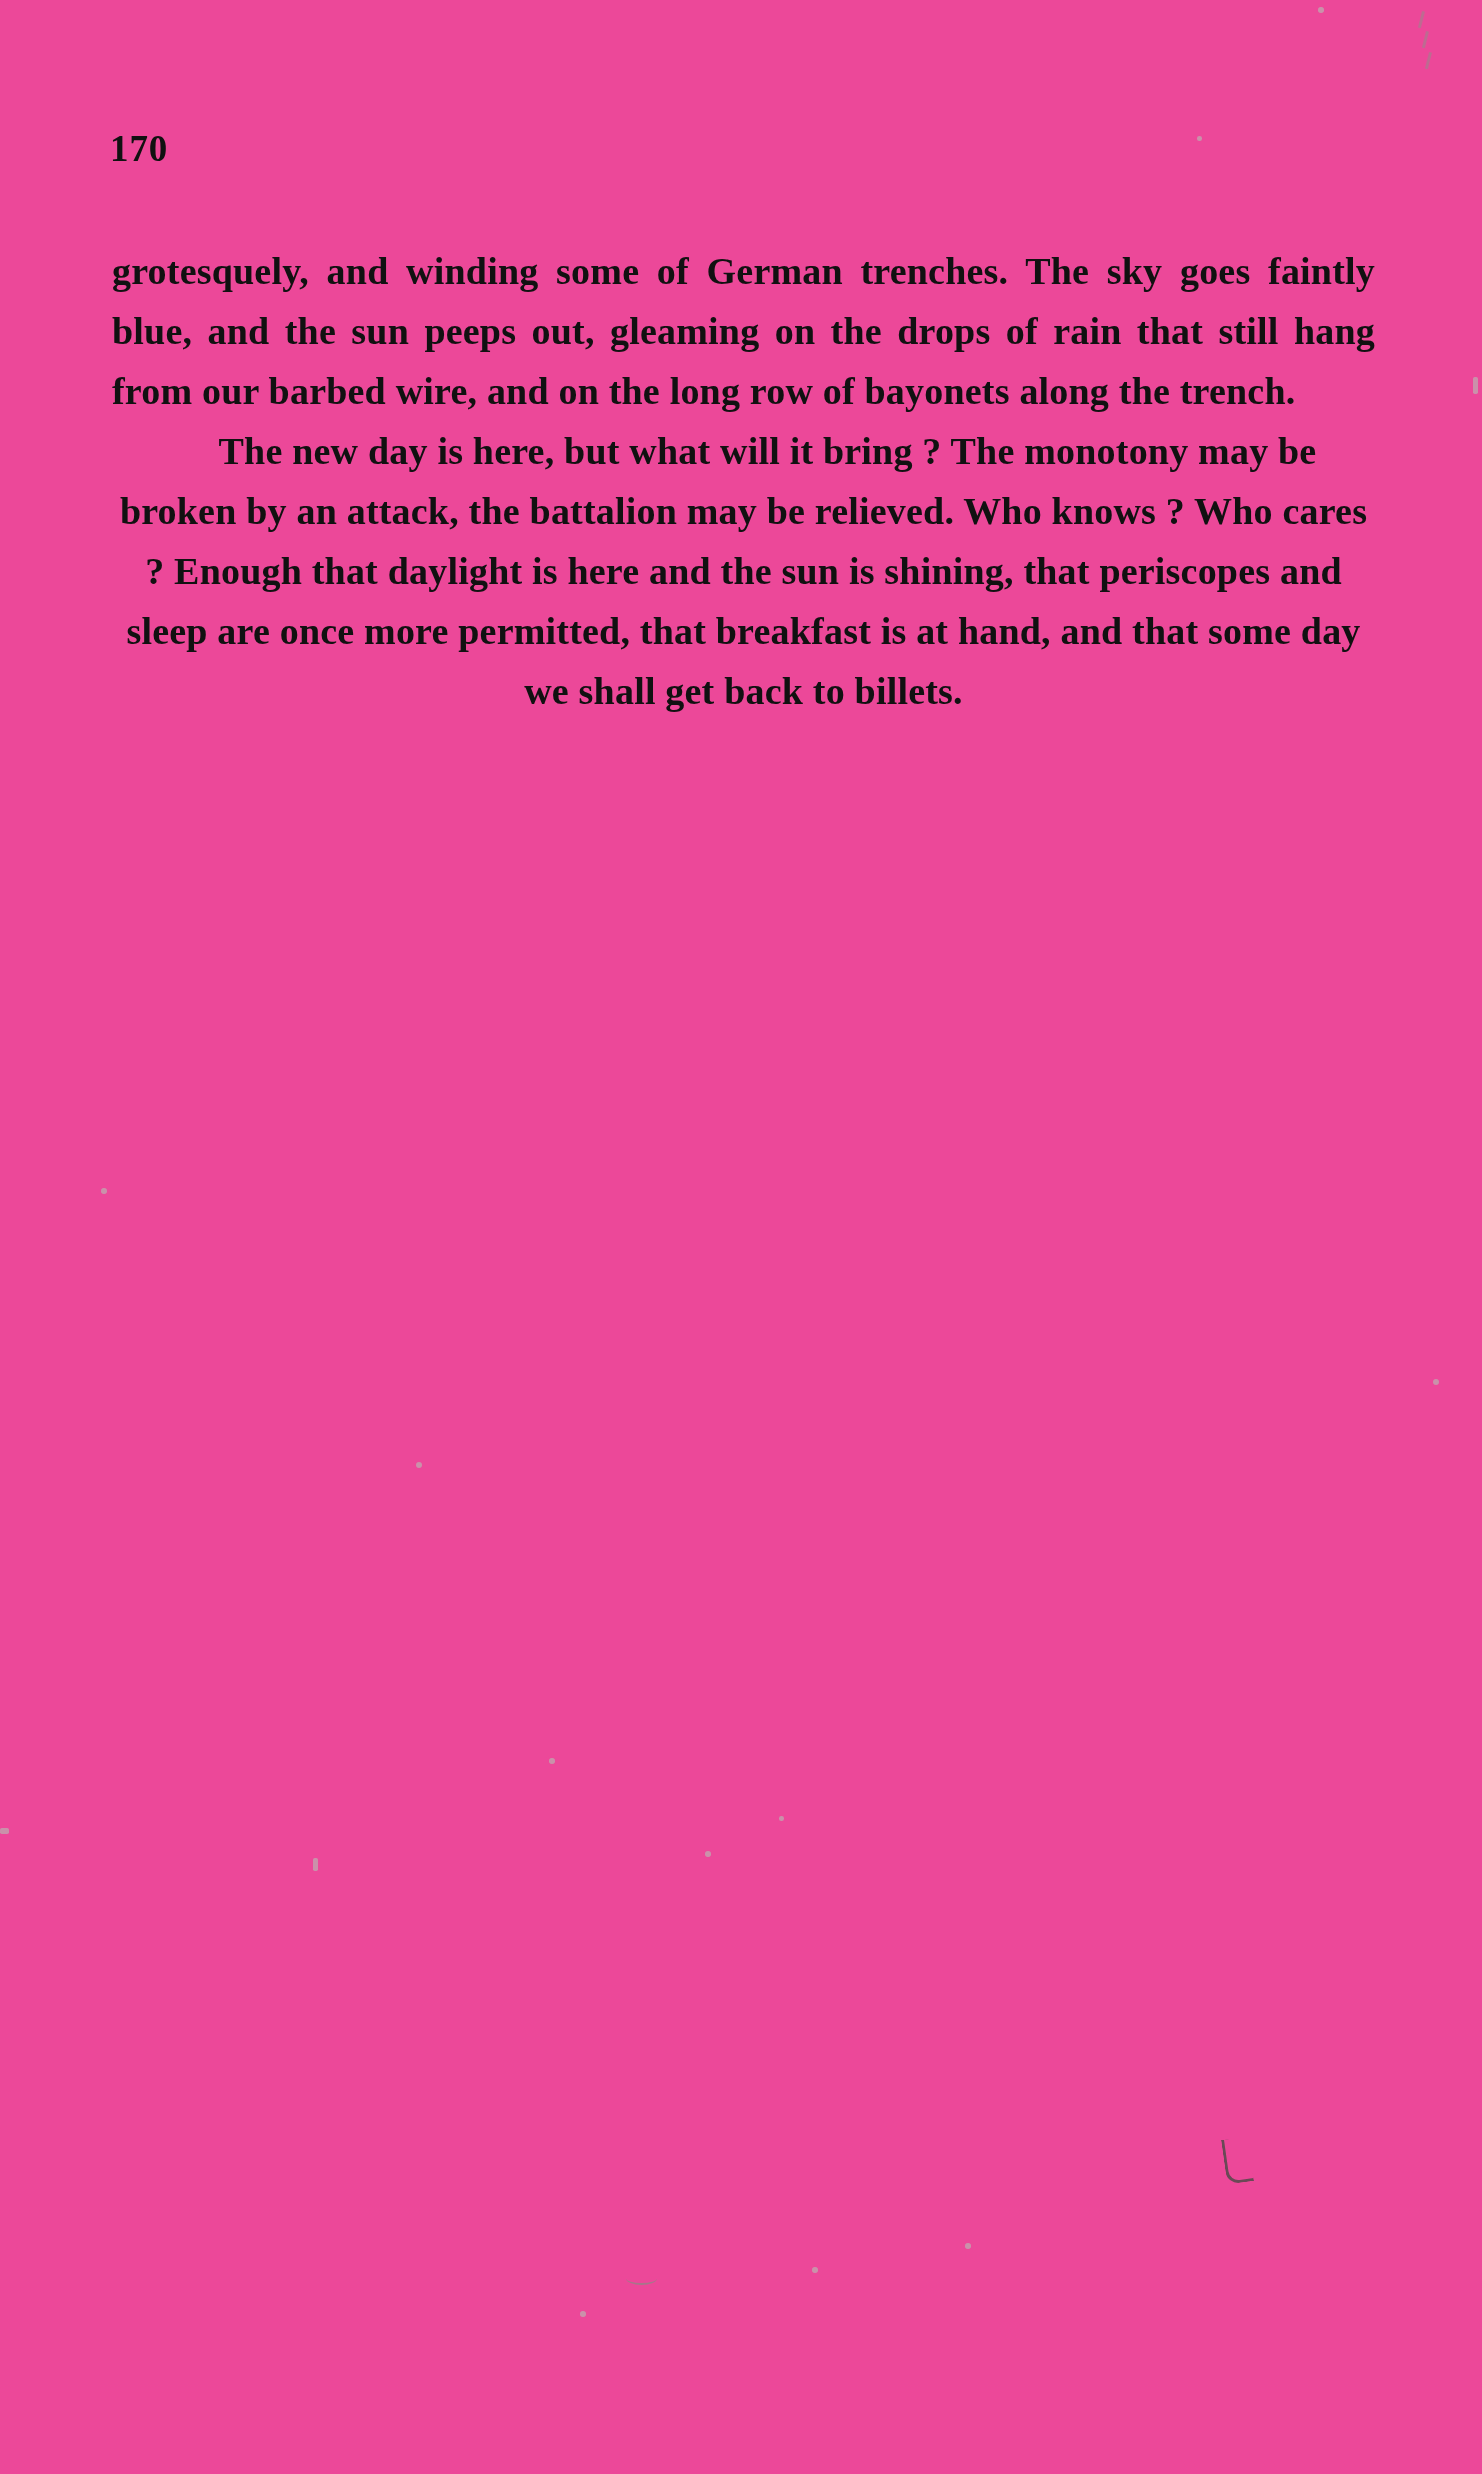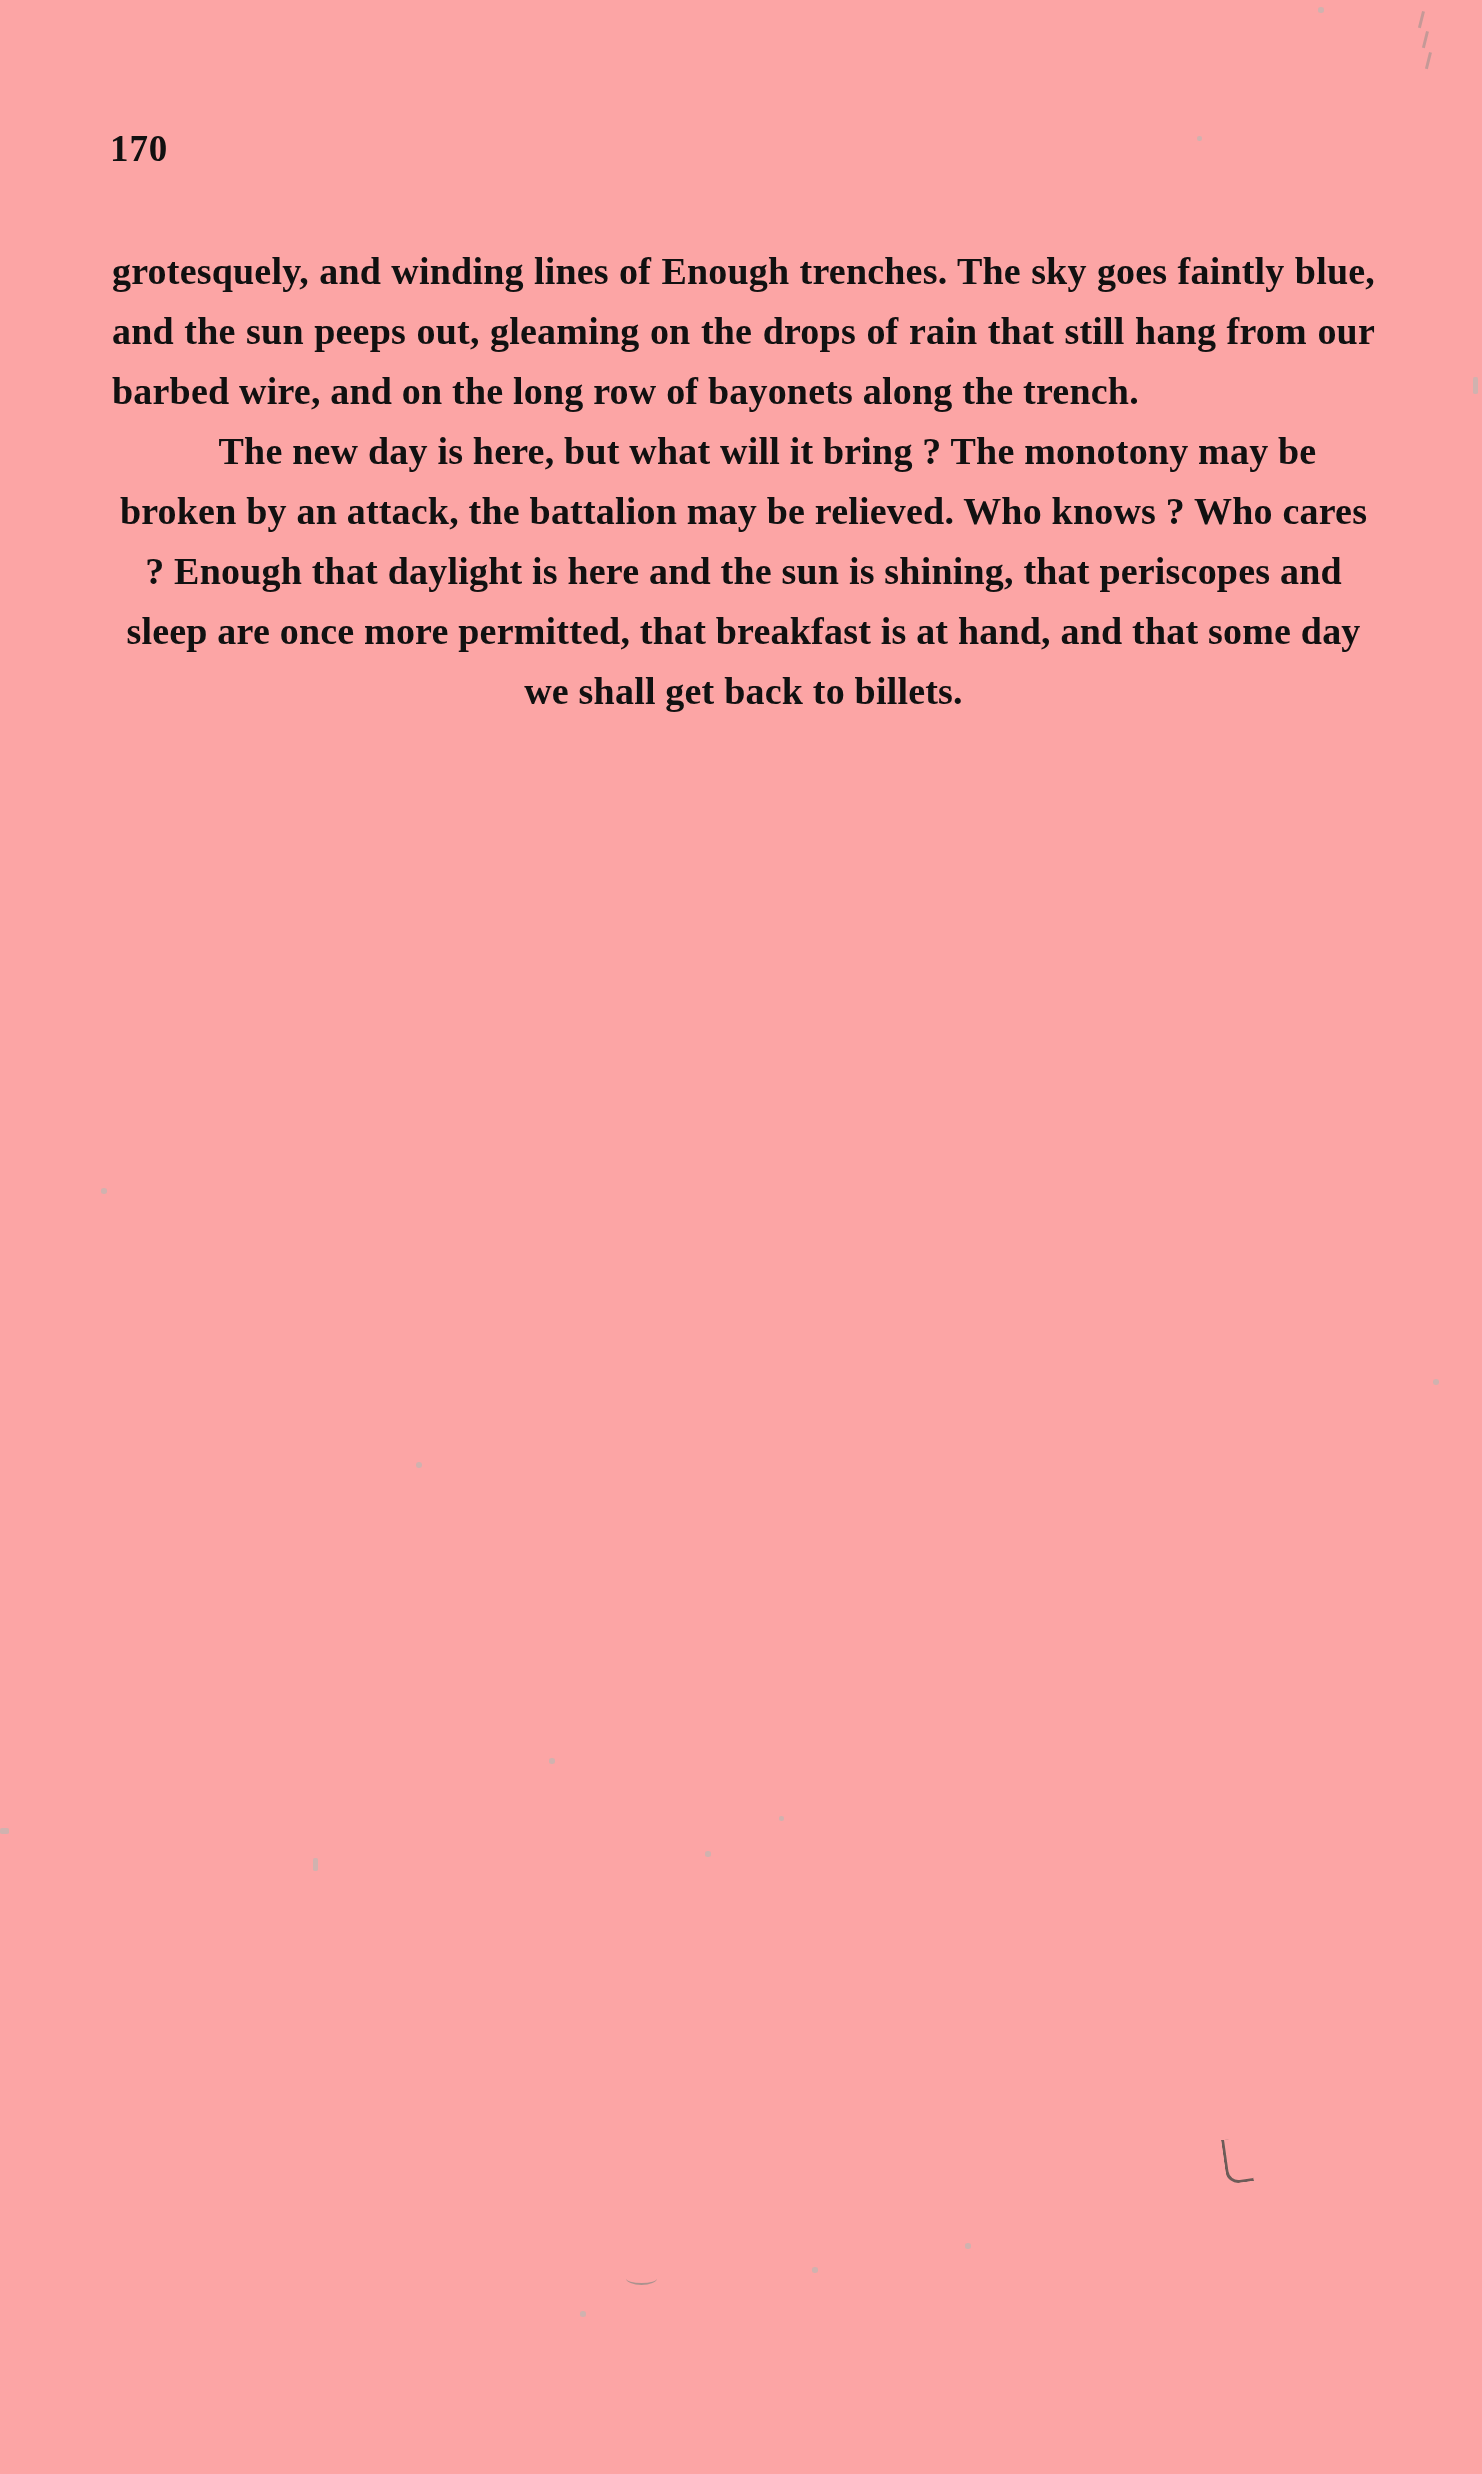--- a/index.html
+++ b/index.html
@@ -12,21 +12,21 @@
     height: 2475px;
     position: relative;
     font-family: "Liberation Serif", serif;
     color: #0d0d0d;
     overflow: hidden;
   }
 
   .page {
     position: absolute;
     inset: 0;
-    background: #fca5a5;
+    background: #ec4899;
   }
 
   
   .running-head {
     position: absolute;
     top: 120px;
     left: 110px;
     right: 110px;
     height: 55px;
   }
@@ -131,21 +131,21 @@
 </head>
 <body>
 
 <div class="page">
 
   <div class="running-head">
     <div class="folio">170</div>
   </div>
 
   <div class="text-block">
-    <p class="para">grotesquely, and winding lines of Enough trenches. The sky goes faintly blue, and the sun peeps out, gleaming on the drops of rain that still hang from our barbed wire, and on the long row of bayonets along the trench.</p>
+    <p class="para">grotesquely, and winding some of German trenches. The sky goes faintly blue, and the sun peeps out, gleaming on the drops of rain that still hang from our barbed wire, and on the long row of bayonets along the trench.</p>
     <p class="para indent">The new day is here, but what will it bring ? The monotony may be broken by an attack, the battalion may be relieved. Who knows ? Who cares ? Enough that daylight is here and the sun is shining, that periscopes and sleep are once more permitted, that breakfast is at hand, and that some day we shall get back to billets.</p>
   </div>
 
   <div class="mark-tl">
     <i style="top:0; left:1.8px;"></i>
     <i style="top:20px; left:5.5px;"></i>
     <i style="top:41px; left:9.2px;"></i>
   </div>
   <div class="speck" style="left:1318px; top:7.4px; width:5.5px; height:5.5px;"></div>
   <div class="speck" style="left:1197px; top:136px; width:4.6px; height:4.6px;"></div>

